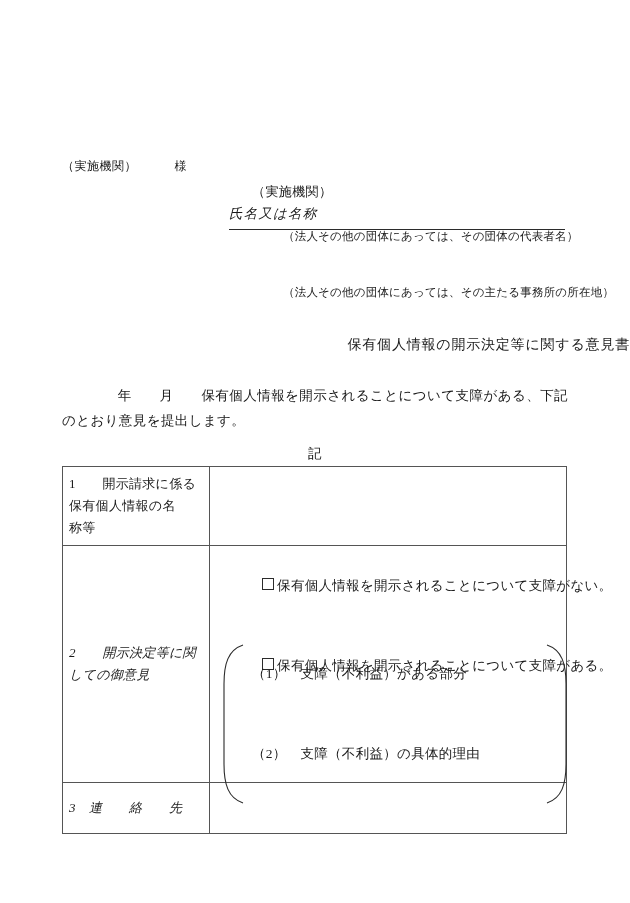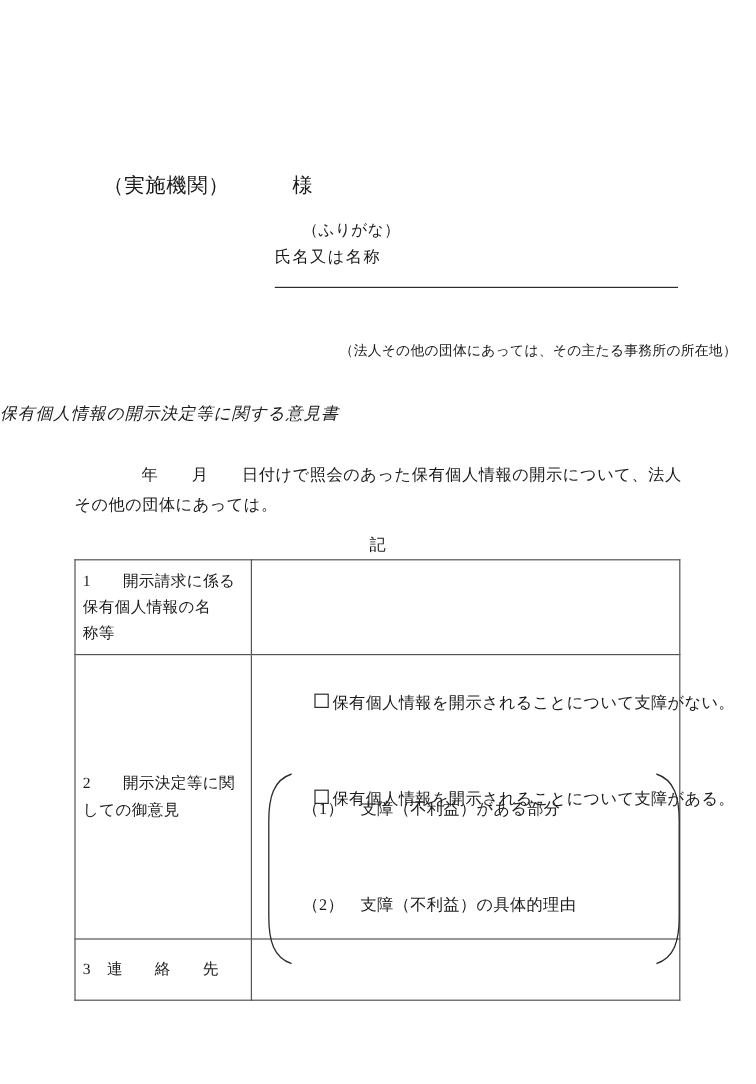--- a/index.html
+++ b/index.html
@@ -36,68 +36,67 @@
     right: 62px;
     top: 104px;
     text-align: right;
     font-size: 13.5px;
     white-space: pre;
     letter-spacing: 0.5px;
   }
   .recipient {
     position: absolute;
     left: 62px;
-    top: 143px;
-    font-size: 17px;
+    top: 158px;
+    font-size: 12px;
     white-space: pre;
     letter-spacing: 0.5px;
-    margin-left: 24px;
   }
 
   
   .furigana {
     position: absolute;
     left: 252px;
     top: 183px;
     font-size: 13px;
     white-space: pre;
     letter-spacing: 0.4px;
   }
   .field-row {
     position: absolute;
     left: 229px;
     width: 336px;
     border-bottom: 1px solid #2b2b2b;
     font-size: 13.5px;
-    padding-bottom: 16px;
+    padding-bottom: 6px;
     letter-spacing: 1.2px;
     white-space: pre;
+    font-style: italic;
   }
   .field-name  { top: 205px; }
   .field-addr  { top: 261px; }
   .field-note {
     position: absolute;
     font-size: 11.5px;
     white-space: pre;
     letter-spacing: 0.2px;
   }
   .note-name { left: 283px; top: 229px; }
   .note-addr { left: 283px; top: 285px; }
 
   
   .doc-title {
     position: absolute;
     left: 0;
     right: 0;
     top: 336px;
-    text-align: left;
+    text-align: right;
     font-size: 14px;
     letter-spacing: 0.8px;
     white-space: pre;
-    font-style: italic;
   }
 
   
   .body-text {
     position: absolute;
     left: 62px;
     width: 506px;
     top: 383px;
     font-size: 13.5px;
     line-height: 25px;
@@ -132,21 +131,21 @@
     padding: 0;
   }
   .label-cell {
     width: 136px;
     font-size: 13px;
     line-height: 22px;
     letter-spacing: 0.3px;
     padding: 6px 4px 6px 6px !important;
     white-space: pre-line;
   }
-  .label-cell.mid { vertical-align: middle; }
+  .label-cell.mid { vertical-align: middle; font-style: italic; }
   .content-cell { position: relative; }
 
   .row1 .label-cell { height: 58px; }
   .row2 .content-cell { height: 236px; }
   .row3 .label-cell { height: 38px; }
 
   
   .check-opts {
     position: relative;
     padding: 10px 0 0 8px;
@@ -199,31 +198,32 @@
 </style>
 </head>
 <body>
 
 <div class="page">
 
 
 
   <div class="recipient">（実施機関）　　　様</div>
 
-  <div class="furigana">（ふりがな）</div>
+  <div class="furigana">（実施機関）</div>
 
   <div class="field-row field-name">氏名又は名称</div>
 
+  <div class="field-note note-name">（法人その他の団体にあっては、その団体の代表者名）</div>
 
 
   <div class="field-note note-addr">（法人その他の団体にあっては、その主たる事務所の所在地）</div>
 
   <div class="doc-title">保有個人情報の開示決定等に関する意見書</div>
 
-  <div class="body-text">　　　　年　　月　　日付けで照会のあった保有個人情報の開示について、法人その他の団体にあっては。</div>
+  <div class="body-text">　　　　年　　月　　保有個人情報を開示されることについて支障がある、下記のとおり意見を提出します。</div>
 
   <div class="ki-marker">記</div>
 
   <table class="form-table">
     <tbody>
         <tr class="row1">
       <td class="label-cell">1　　開示請求に係る
 保有個人情報の名
 称等</td>
       <td class="content-cell"></td>

